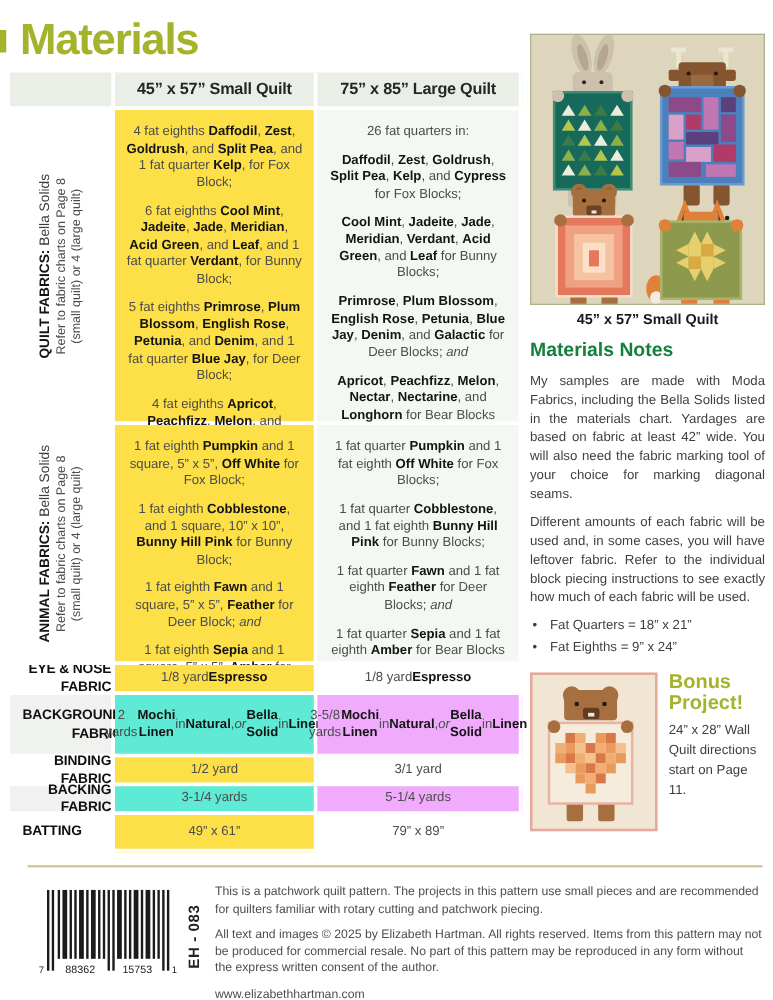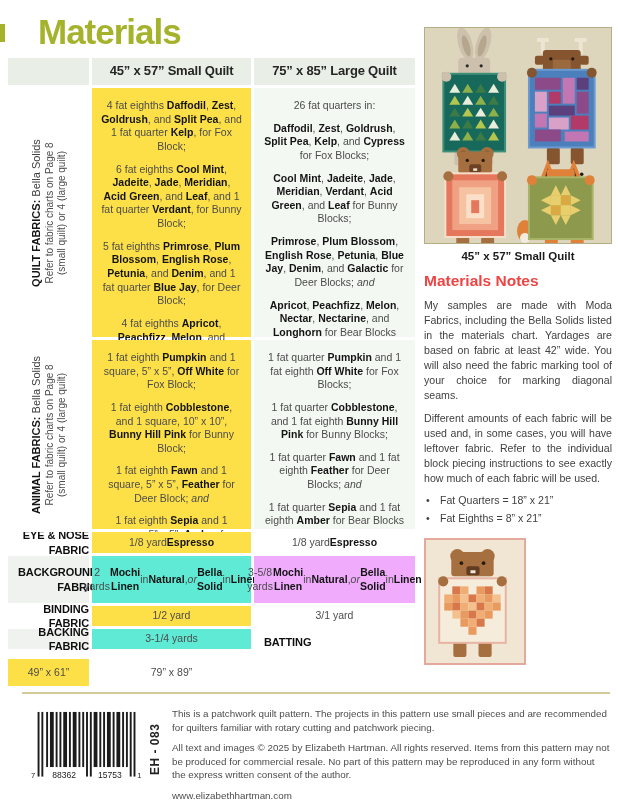--- a/index.html
+++ b/index.html
@@ -1,20 +1,20 @@
 <!DOCTYPE html>
 <html><head>
 <meta charset="utf-8">
 <style>
   html,body{margin:0;padding:0;background:#fff;}
   body{font-family:"Liberation Sans","DejaVu Sans",sans-serif;}
   #page{position:relative;width:618px;height:800px;background:#fff;overflow:hidden;}
 
   .edge-mark{position:absolute;left:0;top:24px;width:5px;height:18px;background:#a5b22c;}
-  .page-title{position:absolute;left:38px;top:12px;font-size:35px;font-weight:700;
+  .page-title{position:absolute;left:16px;top:12px;font-size:35px;font-weight:700;
     color:#a5b22c;letter-spacing:-1px;}
 
   
   .mtable{position:absolute;left:8px;top:58px;width:410px;display:grid;
     grid-template-columns:84px 162px 164px;}
   .c{box-sizing:border-box;border-right:3px solid #fff;border-bottom:3px solid #fff;
     font-size:10.5px;color:#4c4c4c;line-height:1.3;}
   .h-head{height:30px}.h-quilt{height:252px}.h-animal{height:192px}
   .h-eye{height:24px}.h-bg{height:50px}.h-bind{height:23px}.h-back{height:23px}.h-batt{height:30px}
   .head{background:#e9efe7;display:flex;align-items:center;justify-content:center;
@@ -38,21 +38,21 @@
   .rot.ah{width:192px;height:84px;margin-left:-96px;margin-top:-42px;transform:rotate(-90deg);}
   .rot .l1{font-size:11px;color:#3c3c3c;}
   .rot .l1 .b{font-size:11px;}
   .rot .l2{font-size:10px;color:#4c4c4c;line-height:1.25;}
 
   
   .sidebar{position:absolute;left:424px;top:27px;width:188px;}
   .photo{box-sizing:border-box;width:188px;height:217px;background:#ded5bd;
     border:1px solid #b2ae85;}
   .caption{margin-top:6px;text-align:center;font-weight:700;font-size:11.5px;color:#1a1a1a;}
-  .notes-title{margin-top:10px;font-size:15.5px;font-weight:700;color:#ef4444;}
+  .notes-title{margin-top:10px;font-size:15.5px;font-weight:700;color:#15803d;}
   .notes-p{margin:8px 0 0 0;font-size:10.6px;line-height:1.42;color:#3f3f3f;text-align:justify;}
   .bullets{margin-top:8px;}
   .bullet{position:relative;padding-left:16px;font-size:10.6px;color:#3f3f3f;margin-top:6px;}
   .bullet::before{content:"•";position:absolute;left:2px;color:#3f3f3f;}
   .bonus{margin-top:14px;display:flex;gap:9px;}
   .bonus-photo{box-sizing:border-box;width:102px;height:127px;background:#f1e5d4;
     border:2px solid #e5a99b;flex:0 0 auto;}
   .bonus-title{font-size:16px;font-weight:700;color:#a5b22c;line-height:1.05;}
   .bonus-text{margin-top:5px;font-size:10.6px;line-height:1.5;color:#3f3f3f;}
 
@@ -167,20 +167,23 @@
     <div class="c h-bind val bgc1">
         <span>1/2 yard</span>
       </div>
     <div class="c h-bind val bgw">
         <span>3/1 yard</span>
       </div>
 
     <div class="c h-back lab bgd0">BACKING FABRIC</div>
     <div class="c h-back val bgd1">
         <span>3-1/4 yards</span>
+      </div>
+    <div class="c h-back val bgd2">
+        <span>5-1/4 yards</span>
       </div>
 
     <div class="c h-batt lab bgw">BATTING</div>
     <div class="c h-batt val bgc1">
         <span>49” x 61”</span>
       </div>
     <div class="c h-batt val bgw">
         <span>79” x 89”</span>
       </div>
   </div>
@@ -308,21 +311,21 @@
     </div>
 
     <div class="caption">45” x 57” Small Quilt</div>
 
     <div class="notes-title">Materials Notes</div>
     <p class="notes-p">My samples are made with Moda Fabrics, including the Bella Solids listed in the materials chart. Yardages are based on fabric at least 42” wide. You will also need the fabric marking tool of your choice for marking diagonal seams.</p>
     <p class="notes-p">Different amounts of each fabric will be used and, in some cases, you will have leftover fabric. Refer to the individual block piecing instructions to see exactly how much of each fabric will be used.</p>
 
     <div class="bullets">
       <div class="bullet">Fat Quarters = 18” x 21”</div>
-      <div class="bullet">Fat Eighths = 8” x 21”</div>
+      <div class="bullet">Fat Eighths = 9” x 24”</div>
     </div>
 
     <div class="bonus">
       <div class="bonus-photo">
         <svg width="98" height="123" viewBox="0 0 95 122">
           <circle cx="30" cy="16" r="7" fill="#a56f3f"></circle>
             <circle cx="60" cy="16" r="7" fill="#a56f3f"></circle>
           <circle cx="30" cy="16" r="3.2" fill="#84552f"></circle>
             <circle cx="60" cy="16" r="3.2" fill="#84552f"></circle>
           <rect x="24" y="12" width="42" height="24" rx="3" fill="#a56f3f"></rect>
@@ -357,20 +360,24 @@
             <rect x="33" y="70" width="8" height="8" fill="#e89a5f"></rect>
             <rect x="41" y="70" width="8" height="8" fill="#d8784a"></rect>
             <rect x="49" y="70" width="8" height="8" fill="#f0ad74"></rect>
             <rect x="57" y="70" width="8" height="8" fill="#e89a5f"></rect>
           <rect x="33" y="78" width="8" height="8" fill="#e89a5f"></rect>
             <rect x="41" y="78" width="8" height="8" fill="#f0ad74"></rect>
             <rect x="49" y="78" width="8" height="8" fill="#d8784a"></rect>
           <rect x="41" y="86" width="8" height="8" fill="#e89a5f"></rect>
         </svg>
       </div>
+      <div>
+        <div class="bonus-title">Bonus Project!</div>
+        <div class="bonus-text">24” x 28” Wall Quilt directions start on Page 11.</div>
+      </div>
     </div>
   </div>
 
   <div class="divider"></div>
 
   <div class="barcode">
     <svg width="114" height="78" viewBox="0 0 120 78">
       <g fill="#1b1b1b">
         <rect x="8" y="0" width="2" height="68"></rect>
           <rect x="12" y="0" width="2" height="68"></rect>

